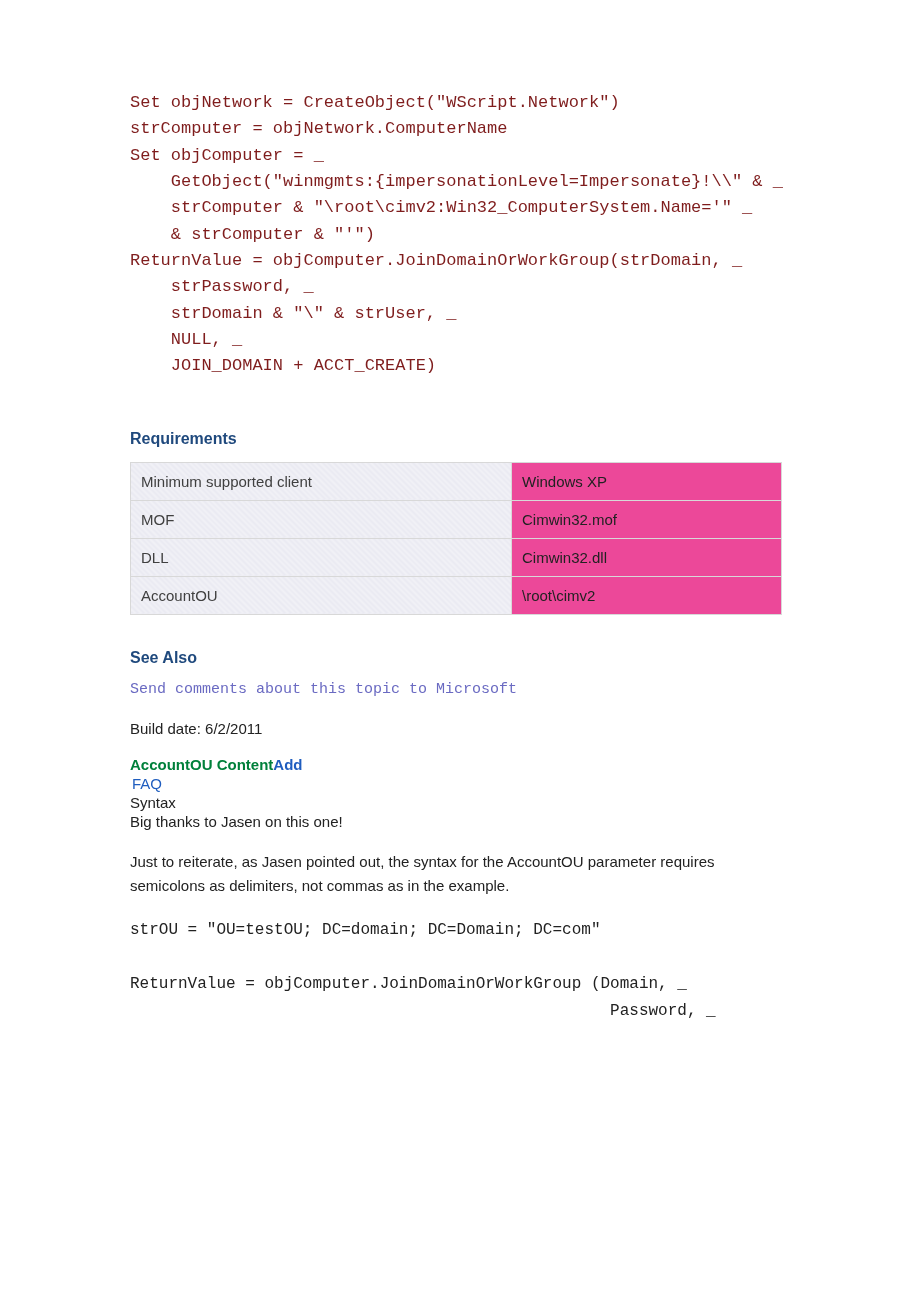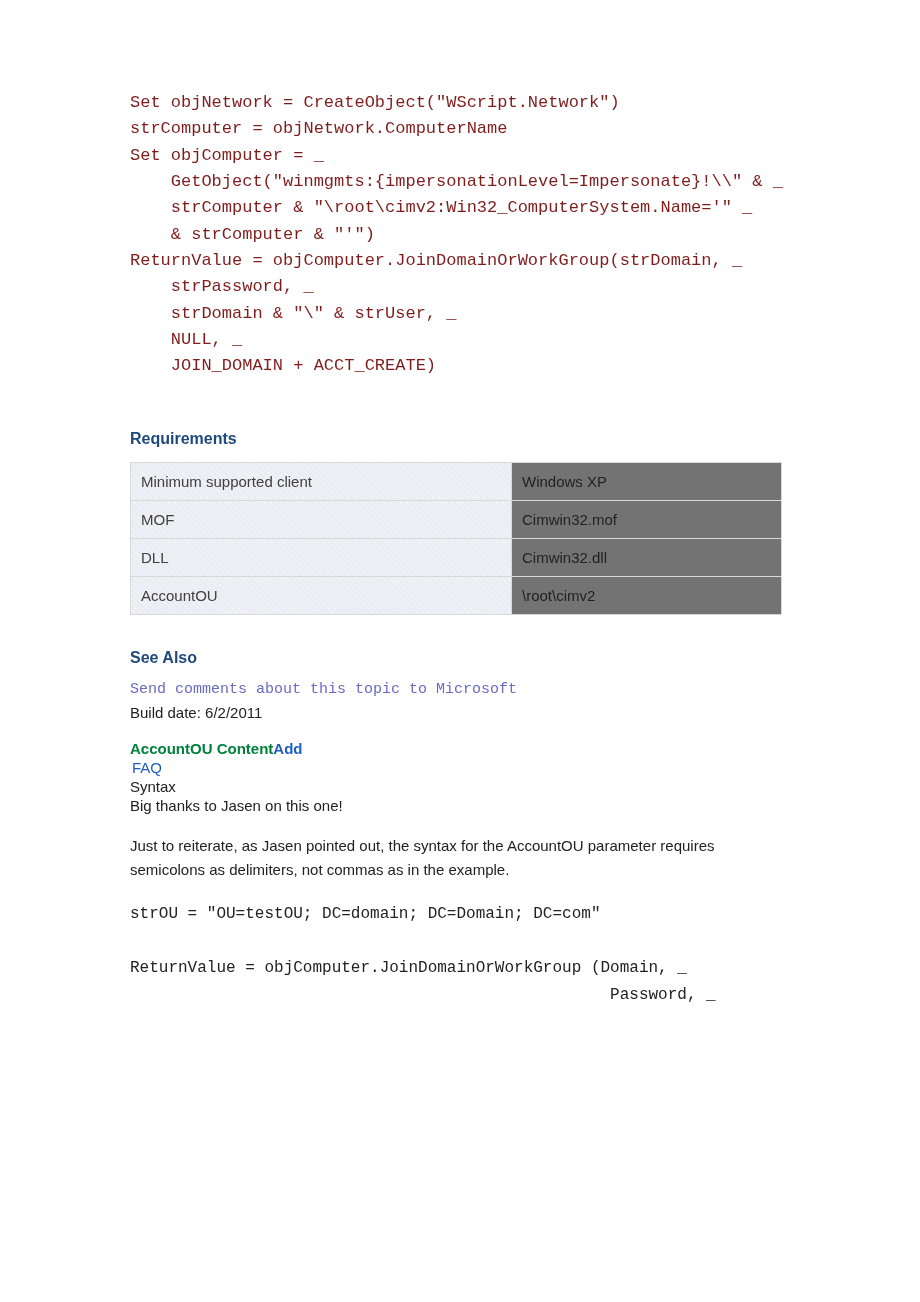--- a/index.html
+++ b/index.html
@@ -40,35 +40,35 @@
     padding: 10px 10px;
     font-size: 15px;
     vertical-align: middle;
   }
   table.req td.k {
     width: 360px;
     background: repeating-linear-gradient(45deg, #eaeaf2 0, #eaeaf2 2px, #f1f1f6 2px, #f1f1f6 4px);
     color: #404040;
   }
   table.req td.v {
-    background: #737373;
+    background: #ec4899;
     color: #222;
   }
   .link {
     color: #1f5dbf;
     font-weight: 700;
     font-size: 15px;
     margin-bottom: 12px;
     display: block;
   }
   .mono-link {
     font-family: Consolas, "Courier New", monospace;
     color: #6a6ac2;
     font-size: 15px;
-    margin: 12px 0 4px 0;
+    margin: 12px 0 20px 0;
     display: block;
   }
   .plain {
     font-size: 15px;
     color: #222;
     margin: 0 0 16px 0;
     line-height: 1.5;
   }
   .cc-head {
     font-weight: 700;

